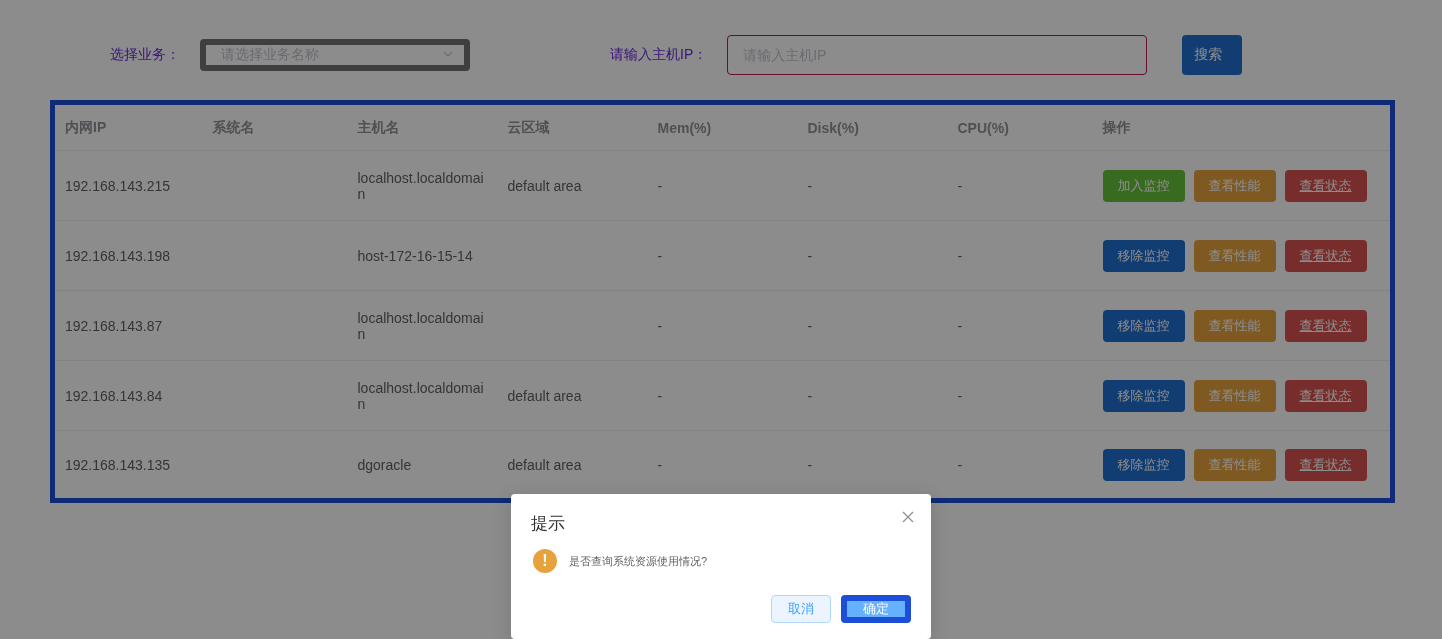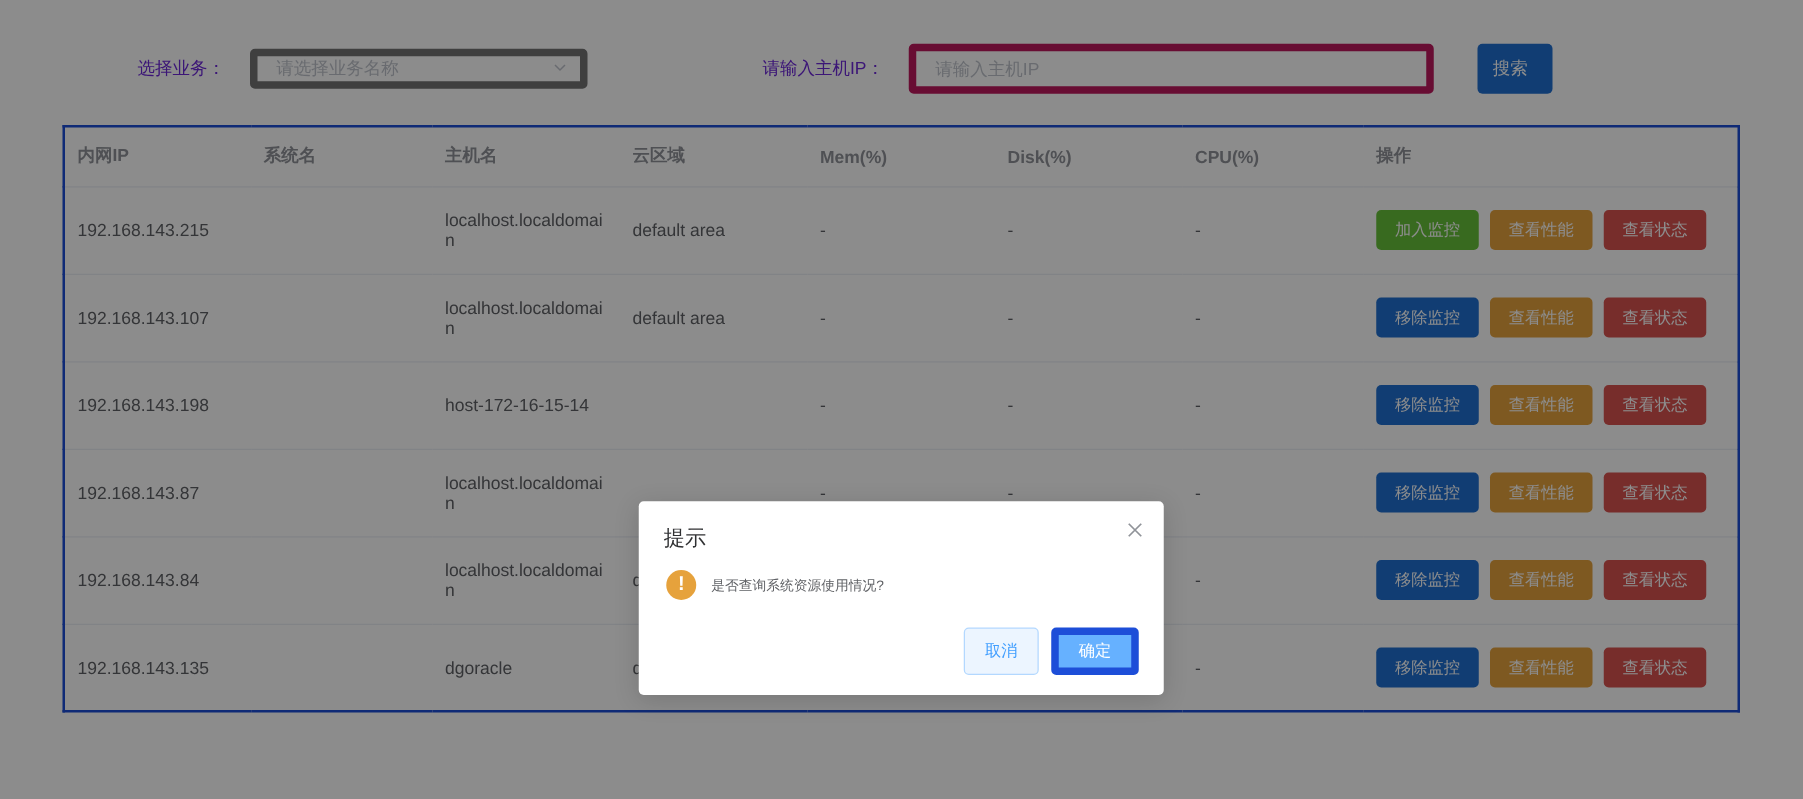--- a/index.html
+++ b/index.html
@@ -37,21 +37,21 @@
   .select-wrap .chevron {
     position: absolute;
     right: 10px;
     top: 50%;
     transform: translateY(-50%);
     color: #c0c4cc;
   }
   .input-wrap {
     width: 420px;
     height: 40px;
-    border: 6px solid #be185d;
+    border: 1px solid #be185d;
     border-radius: 4px;
     display: flex;
     align-items: center;
     padding: 0 15px;
     color: #c0c4cc;
     background: #fff;
   }
   .input-wrap input {
     border: none;
     outline: none;
@@ -70,21 +70,21 @@
     border-radius: 4px;
     border: none;
     cursor: pointer;
     font-size: 14px;
     color: #fff;
   }
   .btn-primary-search { background: #1f6fd1; margin-left: 25px; padding-left: 12px; }
   .table {
     width: 100%;
     border-collapse: collapse;
-    border: 2px solid #1d4ed8;
+    border: 5px solid #1d4ed8;
     table-layout: fixed;
   }
   .table th, .table td {
     border-bottom: 1px solid #ebeef5;
     padding: 12px 10px;
     text-align: left;
     font-size: 14px;
     vertical-align: middle;
     word-wrap: break-word;
   }
@@ -113,29 +113,29 @@
     border: none;
     cursor: pointer;
     display: inline-flex;
     align-items: center;
     justify-content: center;
     white-space: nowrap;
   }
   .op-green  { background: #67c23a; text-align: right; }
   .op-yellow { background: #e6a23c; }
   .op-dblue  { background: #1f6fd1; }
-  .op-red    { background: #d9534f; }
+  .op-red    { background: #d9534f; text-decoration: underline; }
 
   
   .mask {
     position: absolute;
     inset: 0;
     background: rgba(0,0,0,0.45);
     display: flex;
-    align-items: center;
+    align-items: flex-end;
     justify-content: center;
     padding-top: 318px;
   }
   .dialog {
     width: 420px;
     background: #fff;
     border-radius: 4px;
     box-shadow: 0 4px 20px rgba(0,0,0,.15);
     position: relative;
     padding: 18px 20px 16px 20px;
@@ -177,21 +177,21 @@
     justify-content: center;
     flex-shrink: 0;
   }
   .dialog-msg { color: #606266; font-size: 11px; }
   .dialog-footer {
     display: flex;
     justify-content: flex-end;
     gap: 10px;
   }
   .dlg-btn {
-    height: 38px;
+    height: 28px;
     padding: 0 16px;
     border-radius: 4px;
     font-size: 13px;
     cursor: pointer;
     display: inline-flex;
     align-items: center;
     font-family: Liberation Mono, monospace;
   }
   .dlg-cancel {
     background: #ecf5ff;
@@ -250,36 +250,20 @@
           <td>-</td>
           <td>
             <div class="op-btns">
               <button class="op-btn op-green">加入监控</button>
               <button class="op-btn op-yellow">查看性能</button>
               <button class="op-btn op-red">查看状态</button>
             </div>
           </td>
         </tr>
         <tr>
-          <td>192.168.143.107</td>
-          <td></td>
-          <td>localhost.localdomain</td>
-          <td>default area</td>
-          <td>-</td>
-          <td>-</td>
-          <td>-</td>
-          <td>
-            <div class="op-btns">
-              <button class="op-btn op-dblue">移除监控</button>
-              <button class="op-btn op-yellow">查看性能</button>
-              <button class="op-btn op-red">查看状态</button>
-            </div>
-          </td>
-        </tr>
-        <tr>
           <td>192.168.143.198</td>
           <td></td>
           <td>host-172-16-15-14</td>
           <td></td>
           <td>-</td>
           <td>-</td>
           <td>-</td>
           <td>
             <div class="op-btns">
               <button class="op-btn op-dblue">移除监控</button>

